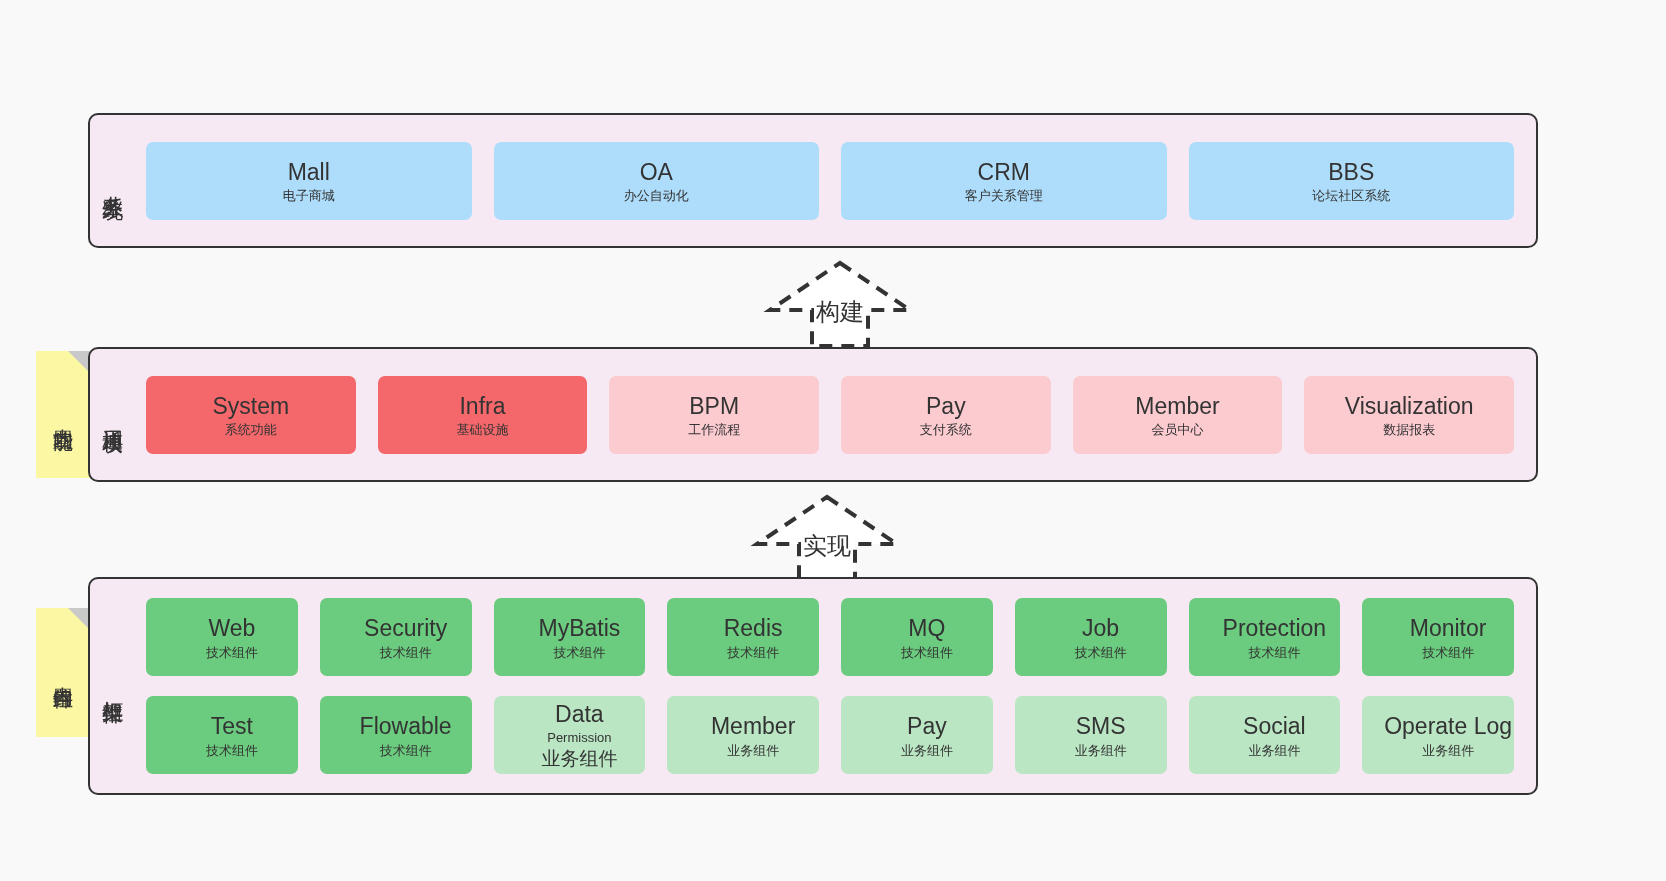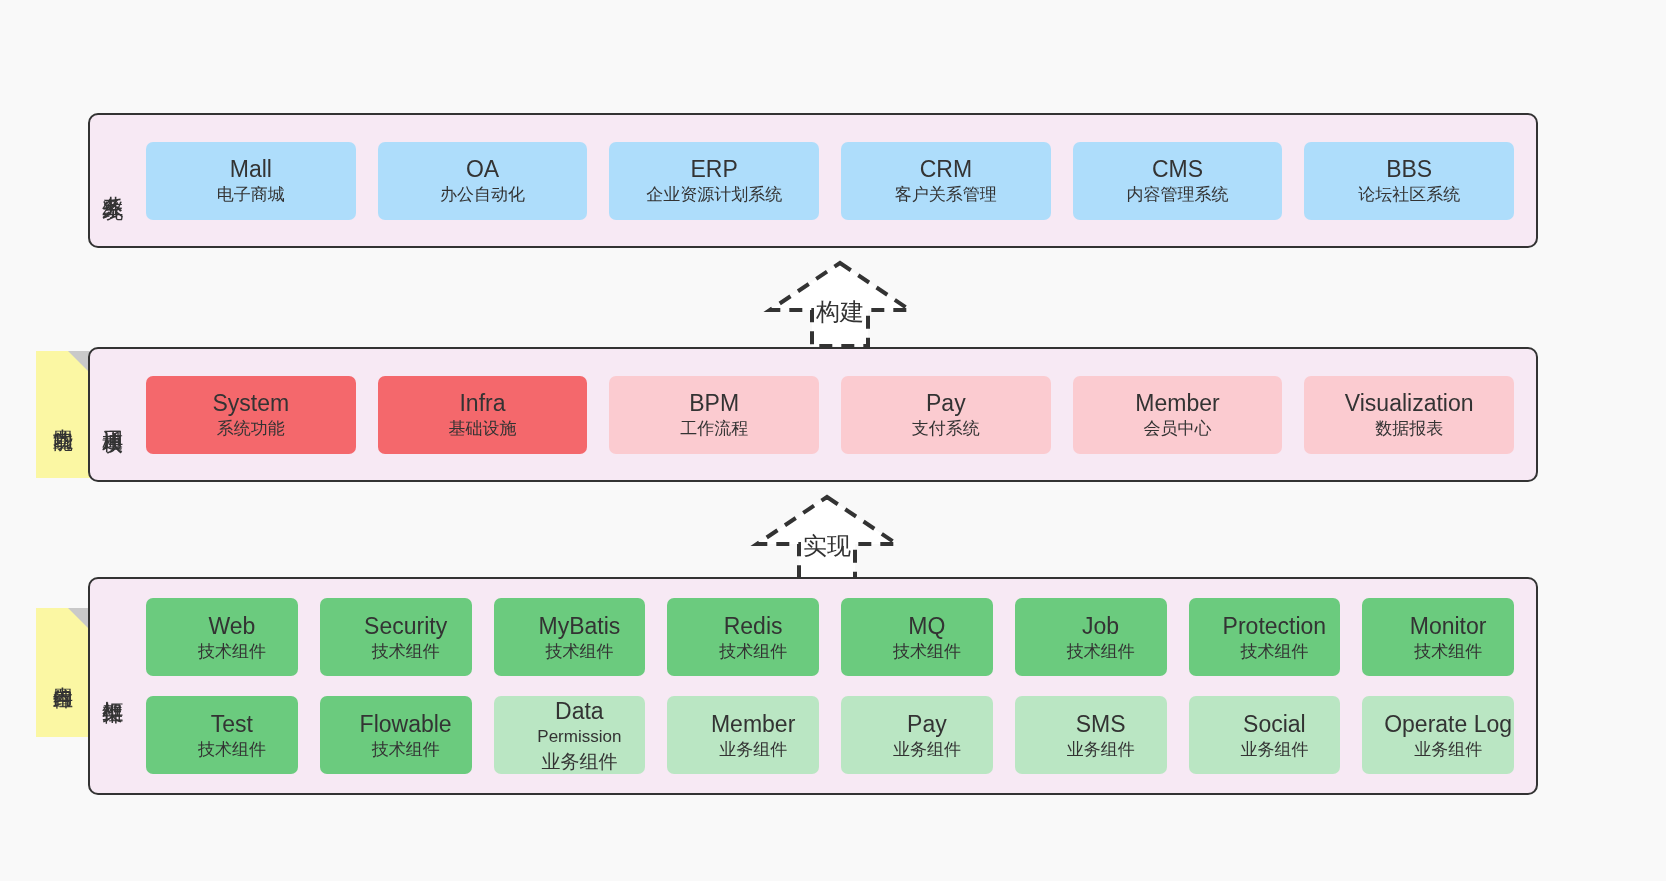--- a/index.html
+++ b/index.html
@@ -57,21 +57,21 @@
     display: flex;
     flex-direction: column;
     align-items: center;
     justify-content: center;
     border-radius: 7px;
     color: #333333;
     text-align: center;
     line-height: 1.32;
   }
   .card .t1 { font-size: 23px; }
-  .card .t2 { font-size: 17px; }
+  .card .t2 { font-size: 13px; }
   .card .t3 { font-size: 19px; }
 
   
   #layer-business { left: 88px; top: 113px; width: 1450px; height: 135px; }
   #layer-business .card { background: #aeddfb; height: 78px; }
 
   
   #layer-common { left: 88px; top: 347px; width: 1450px; height: 135px; }
   #layer-common .card { height: 78px; }
   .c-red  { background: #f4686c; }
@@ -138,34 +138,26 @@
         <div class="card">
           <span class="t1">Mall</span>
           <span class="t2">电子商城</span>
         </div>
 
         <div class="card">
           <span class="t1">OA</span>
           <span class="t2">办公自动化</span>
         </div>
 
-        <div class="card">
-          <span class="t1">ERP</span>
-          <span class="t2">企业资源计划系统</span>
-        </div>
 
         <div class="card">
           <span class="t1">CRM</span>
           <span class="t2">客户关系管理</span>
         </div>
 
-        <div class="card">
-          <span class="t1">CMS</span>
-          <span class="t2">内容管理系统</span>
-        </div>
 
         <div class="card">
           <span class="t1">BBS</span>
           <span class="t2">论坛社区系统</span>
         </div>
 
       </div>
     </div>
   </div>
 

